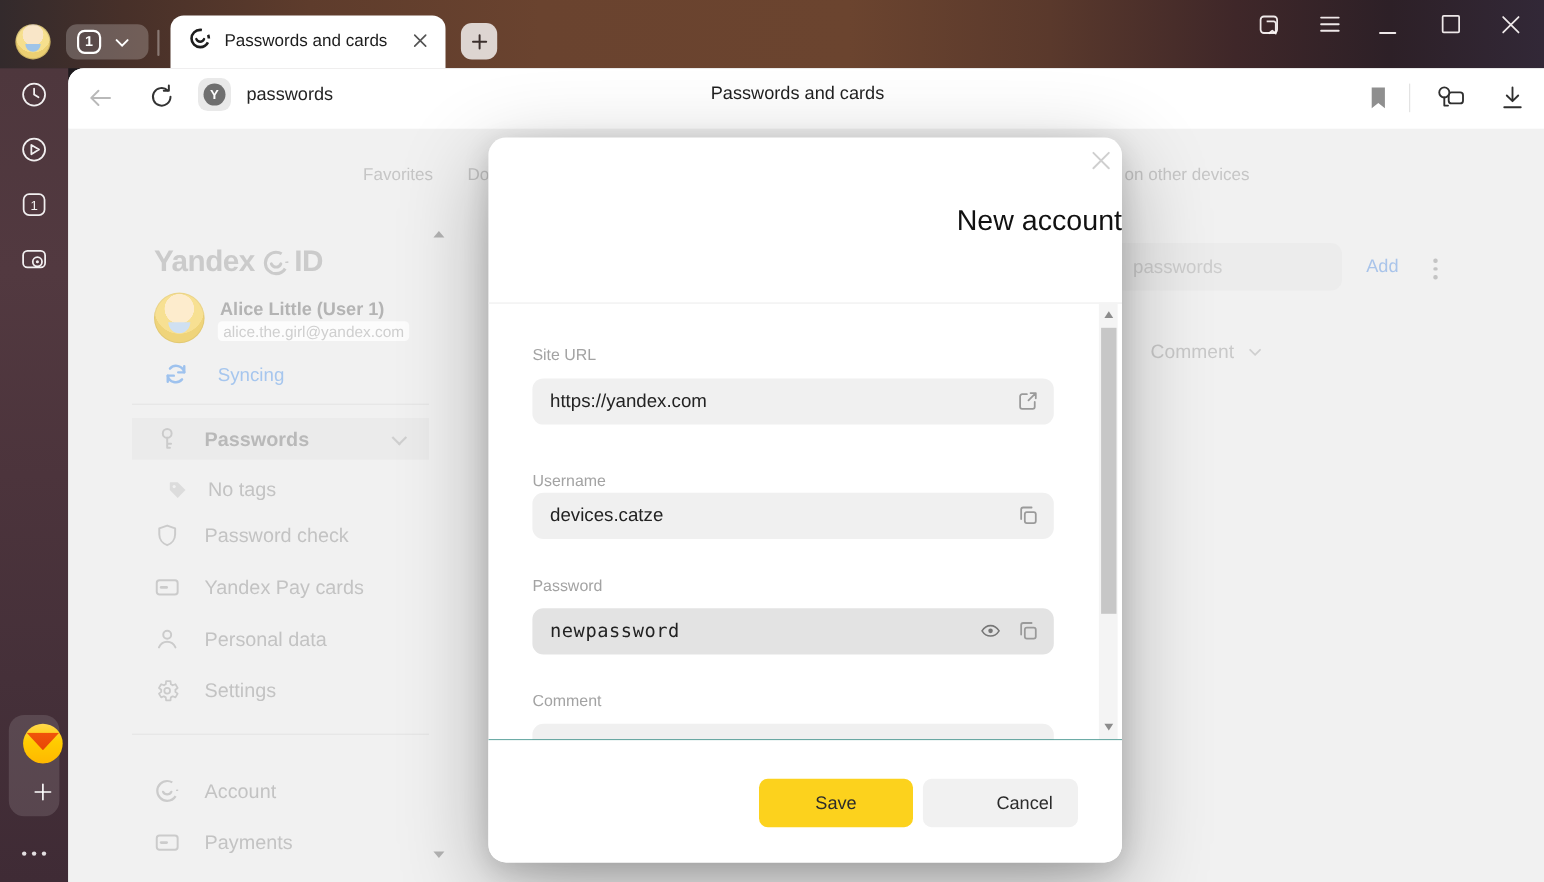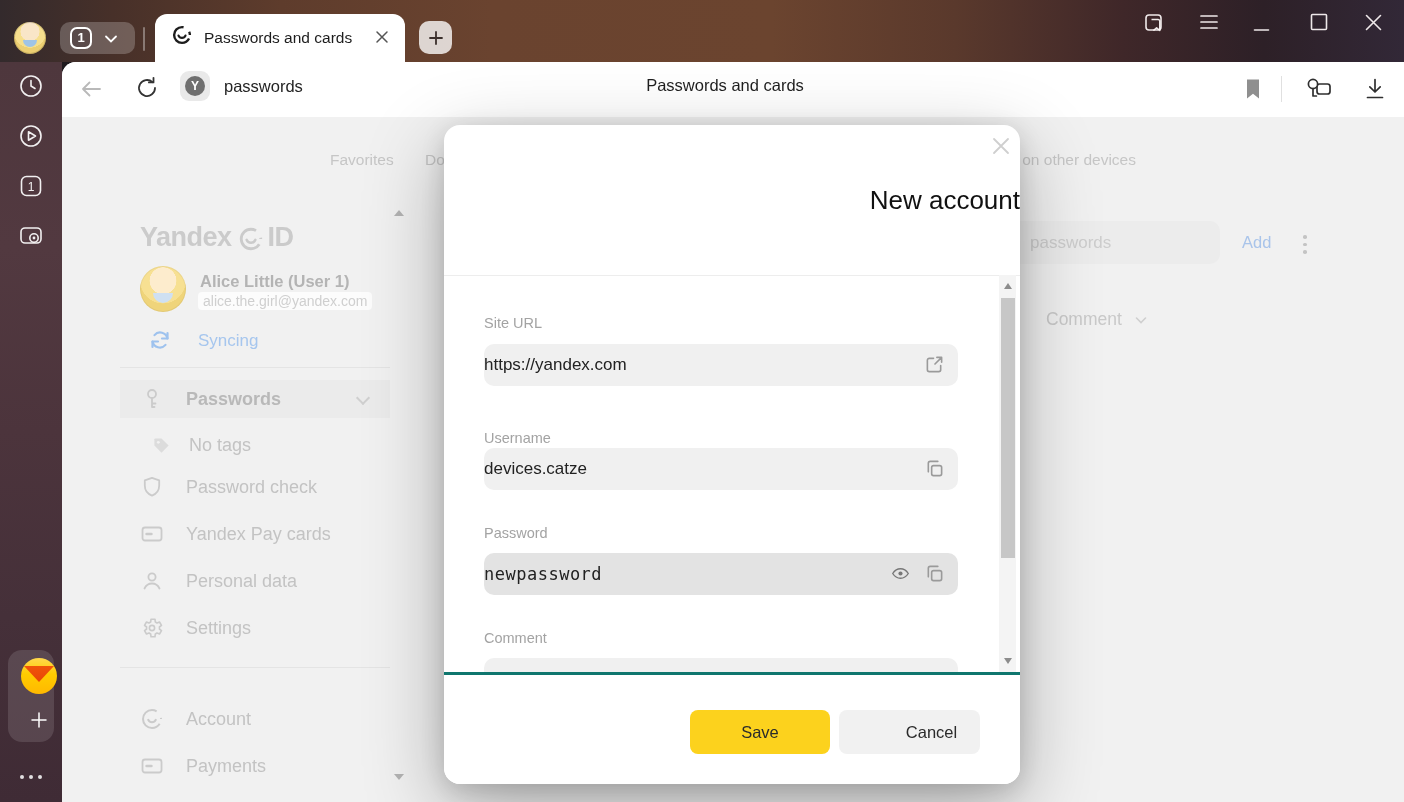--- a/index.html
+++ b/index.html
@@ -77,27 +77,27 @@
   .col-header { left:984px; top:192px; font-size:17.5px; color:#c9c9c9; }
 
   
   .modal { left:444px; top:125px; width:576px; height:659px; background:#ffffff; border-radius:16px;
     box-shadow:0 24px 80px rgba(0,0,0,0.30), 0 6px 24px rgba(0,0,0,0.14); }
   .modal-title { left:0; top:60px; width:576px; text-align:right; font-size:26px; font-weight:500; color:#111; }
   .modal-close { left:546px; top:10px; width:22px; height:22px; color:#cfcfcf; }
   .modal-hdr-line { left:0; top:150px; width:576px; height:1px; background:#ededed; }
   .f-label { left:40px; font-size:14.5px; color:#a3a3a3; }
   .f-input { left:40px; width:474px; height:42px; border-radius:10px; background:#f0f0f0; display:flex; align-items:center; }
-  .f-value { font-size:17px; color:#222;text-align:right; }
+  .f-value { margin-left:16px; font-size:17px; color:#222;text-align:right; }
   .mono { font-family:"DejaVu Sans Mono", monospace; letter-spacing:0.5px; }
   .f-icon { position:absolute; width:19px; height:19px; color:#9a9a9a; }
   .modal-scroll { left:555px; top:150px; width:17px; height:397px; background:#f4f4f4; }
   .modal-thumb { left:1.5px; top:23px; width:14px; height:260px; background:#c7c7c7; }
   .sb-arrow { left:4.5px; width:0; height:0; border-left:4px solid transparent; border-right:4px solid transparent; }
-  .modal-footer { left:0; top:547px; width:576px; height:112px; background:#fff; border-top:3px solid #0f766e; border-radius:0 0 16px 16px; }
+  .modal-footer { left:0; top:547px; width:576px; height:112px; background:#fff; border-top:1px solid #0f766e; border-radius:0 0 16px 16px; }
   .btn { top:35px; height:44px; border-radius:8px; font-size:16.5px; display:flex; align-items:center; justify-content:center; color:#2b2b2b; }
   .btn-save { left:246px; width:140px; background:#fcd21d; }
   .btn-cancel { left:395px; width:141px; background:#f1f1f1;padding-left:44px; }
 
   svg { display:block; }
 </style>
 </head>
 <body>
 
 <div class="screen">

